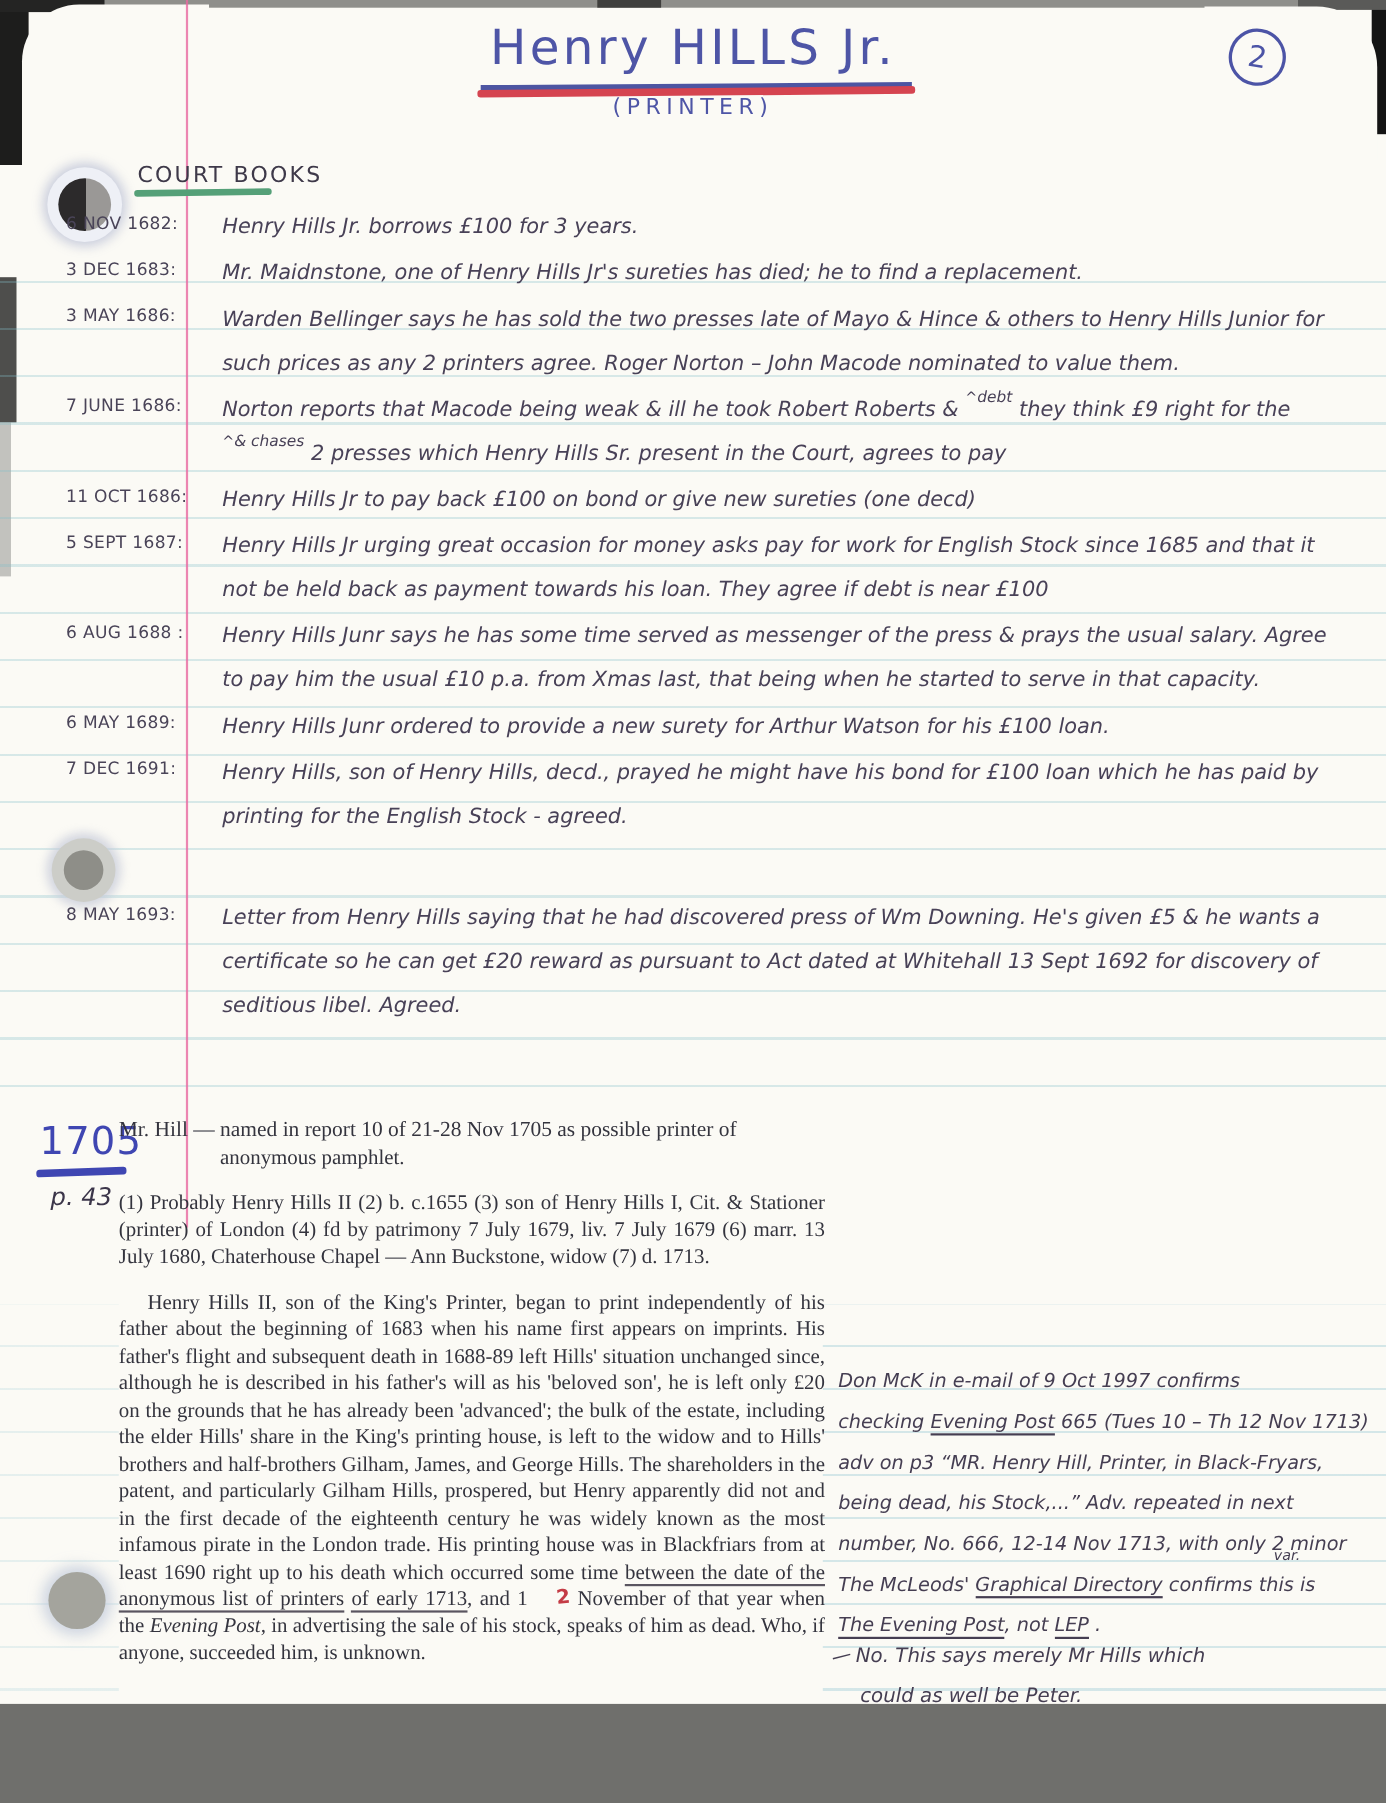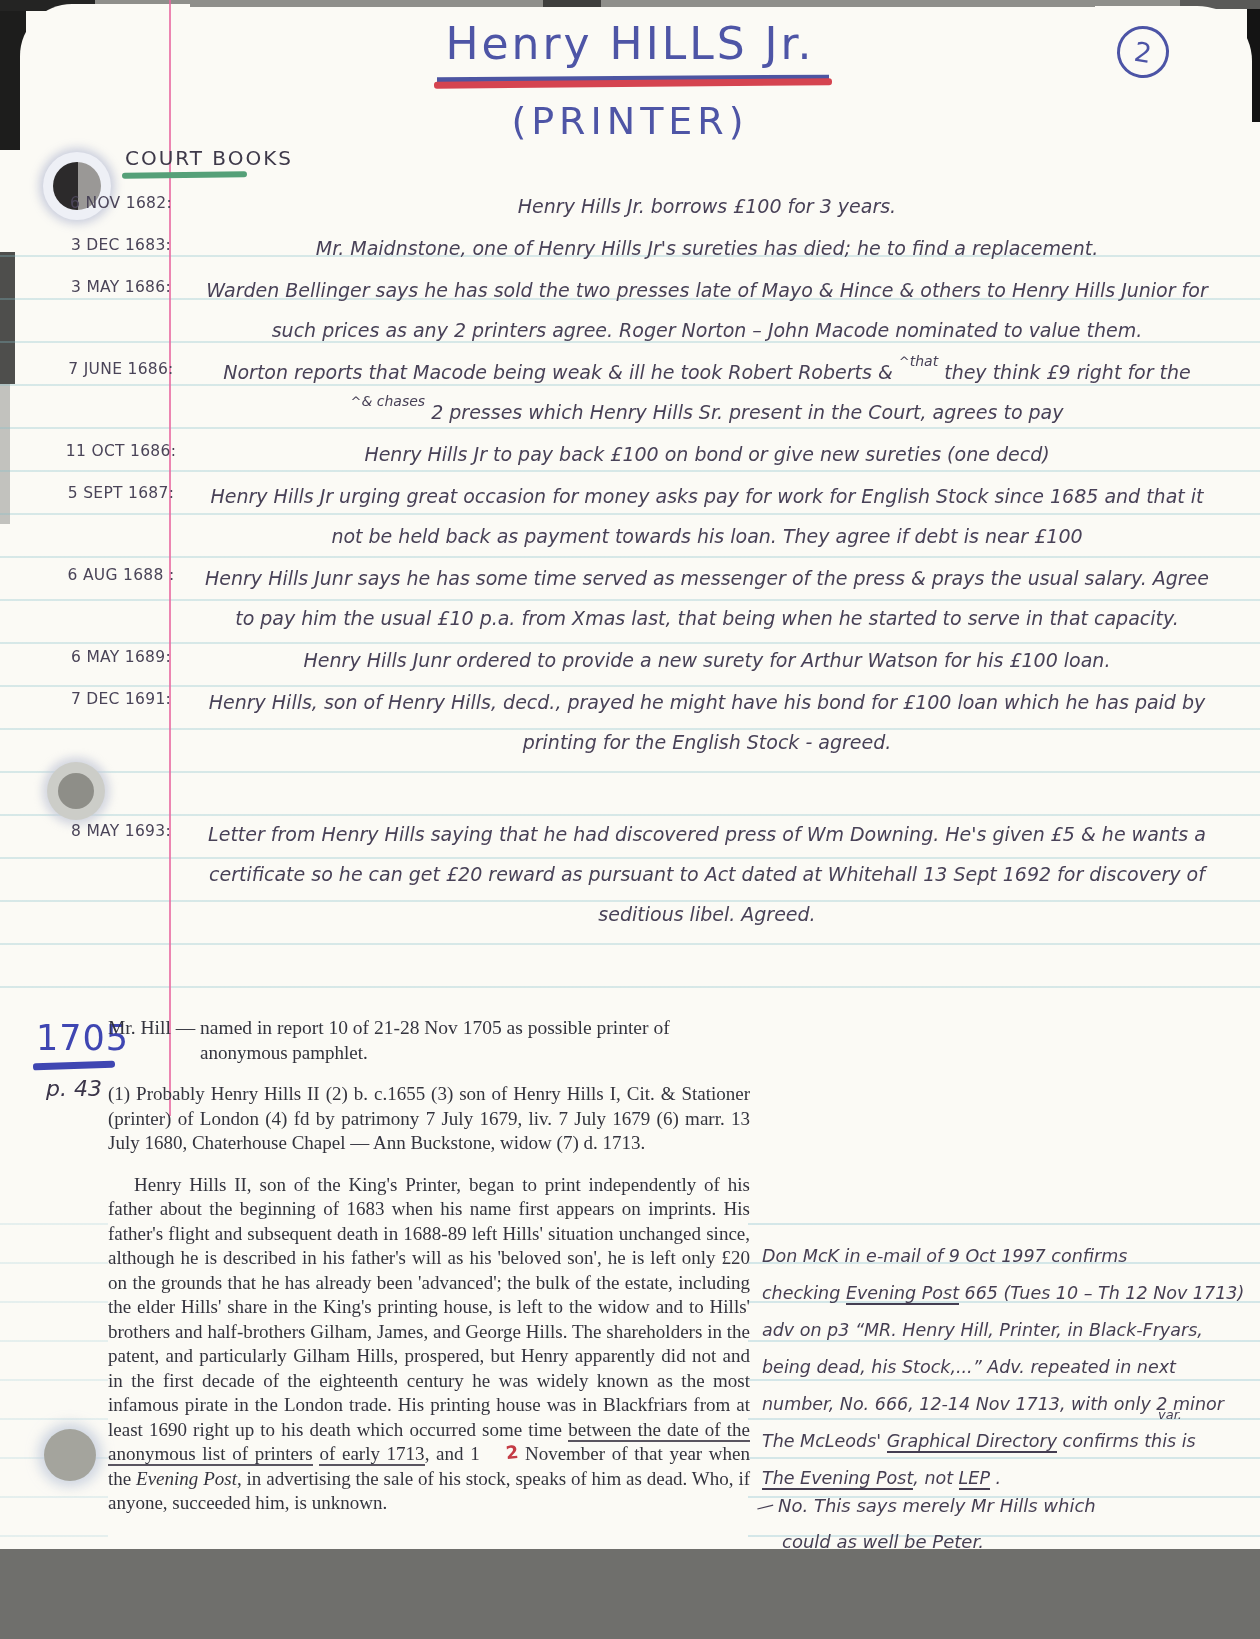--- a/index.html
+++ b/index.html
@@ -33,27 +33,27 @@
   .hole-top-in{left:53px;top:162px;width:48px;height:48px;background:linear-gradient(90deg,#2c2a2b 0 52%,#9a9896 52%);}
   .hole-mid-ring{left:47px;top:762px;width:58px;height:58px;background:#cccdc8;box-shadow:0 0 9px 5px rgba(195,200,215,.7);}
   .hole-mid-in{left:58px;top:773px;width:36px;height:36px;background:#8e8e88;}
   .hole-bot{left:44px;top:1429px;width:52px;height:52px;background:#a4a49d;box-shadow:0 0 12px 6px rgba(185,195,215,.65);}
   
   .hw{font-family:"DejaVu Sans",sans-serif;font-style:italic;color:#484157;}
   .title-wrap{position:absolute;left:350px;top:18px;width:560px;text-align:center;}
   .title{font-size:44px;letter-spacing:3px;color:#4e55a6;font-style:normal;white-space:nowrap;}
   .title-ul-blue{position:absolute;left:437px;top:76px;width:392px;height:5px;background:#4d55a2;transform:rotate(-.4deg);}
   .title-ul-red{position:absolute;left:434px;top:80px;width:398px;height:7px;background:#d54450;transform:rotate(-.5deg);border-radius:3px;}
-  .subtitle{font-size:38px;letter-spacing:5px;color:#4e55a6;font-style:normal;margin-top:30px;}
+  .subtitle{font-size:20px;letter-spacing:5px;color:#4e55a6;font-style:normal;margin-top:16px;}
   .pagenum{position:absolute;left:1117px;top:26px;width:46px;height:46px;border:3px solid #4c54a6;border-radius:50%;
     display:flex;align-items:center;justify-content:center;font-size:27px;color:#4c54a6;transform:rotate(9deg);}
   .cb-head{position:absolute;left:125px;top:146px;font-size:20px;letter-spacing:2px;color:#3e3949;font-style:normal;}
   .cb-underline{position:absolute;left:122px;top:172px;width:125px;height:6px;background:#55a078;border-radius:3px;transform:rotate(-.8deg);}
   .entries{position:absolute;left:60px;top:186px;width:1152px;}
-  .entry{display:flex;gap:20px;margin-bottom:2px;text-align:center;}
+  .entry{display:flex;gap:20px;margin-bottom:2px;}
   .entry .date{flex:0 0 122px;font-style:normal;font-size:15.5px;color:#4a4458;padding-top:8px;white-space:nowrap;letter-spacing:.3px;}
   .entry .txt{flex:1;font-size:19px;line-height:40px;font-style:italic;}
   .entry.gap-big{margin-top:52px;}
   .ins{display:inline-block;position:relative;top:-13px;font-size:14px;line-height:10px;}
   .caret{color:#484157;font-size:13px;}
   
   .y1705{position:absolute;left:36px;top:1018px;font-size:35px;color:#3f46b2;font-style:normal;letter-spacing:1px;}
   .y1705-ul{position:absolute;left:33px;top:1062px;width:82px;height:7px;background:#3f46b2;border-radius:3px;transform:rotate(-2deg);}
   .p43{position:absolute;left:46px;top:1076px;font-size:22px;color:#3b3549;}
   
@@ -126,21 +126,21 @@
       <div class="txt">Mr. Maidnstone, one of Henry Hills Jr's sureties has died; he to find a replacement.</div>
     </div>
     <div class="entry">
       <div class="date">3 MAY 1686:</div>
       <div class="txt">Warden Bellinger says he has sold the two presses late of Mayo &amp; Hince &amp; others to Henry Hills Junior for such prices as any 2 printers agree. Roger Norton – John Macode nominated to value them.</div>
     </div>
     <div class="entry">
       <div class="date">7 JUNE 1686:</div>
       <div class="txt">
         <span>Norton reports that Macode being weak &amp; ill he took Robert Roberts &amp;</span>
-        <span class="ins"><span class="caret">^</span><span>that</span></span>
+        <span class="ins"><span class="caret">^</span><span>debt</span></span>
         <span>they think £9 right for the</span>
         <span class="ins"><span class="caret">^</span><span>&amp; chases</span></span>
         <span>2 presses which Henry Hills Sr. present in the Court, agrees to pay</span>
       </div>
     </div>
     <div class="entry">
       <div class="date">11 OCT 1686:</div>
       <div class="txt">Henry Hills Jr to pay back £100 on bond or give new sureties (one decd)</div>
     </div>
     <div class="entry">

